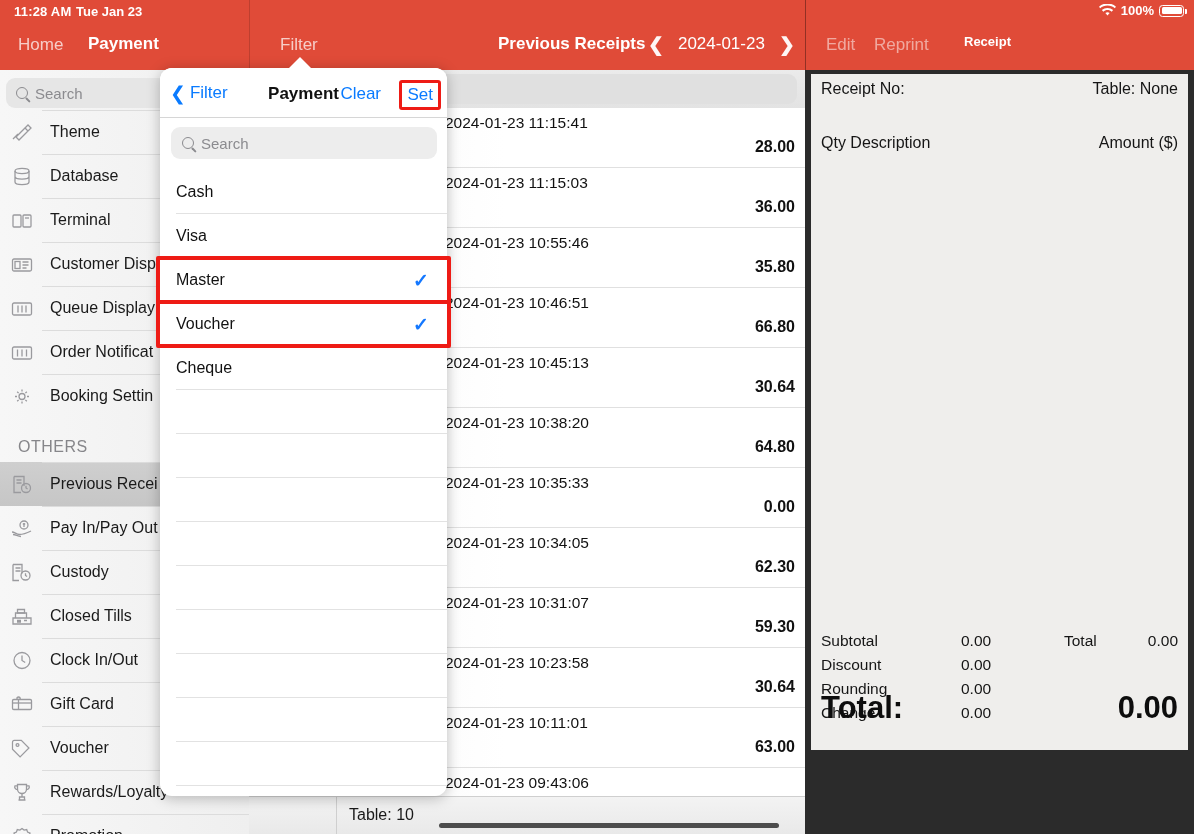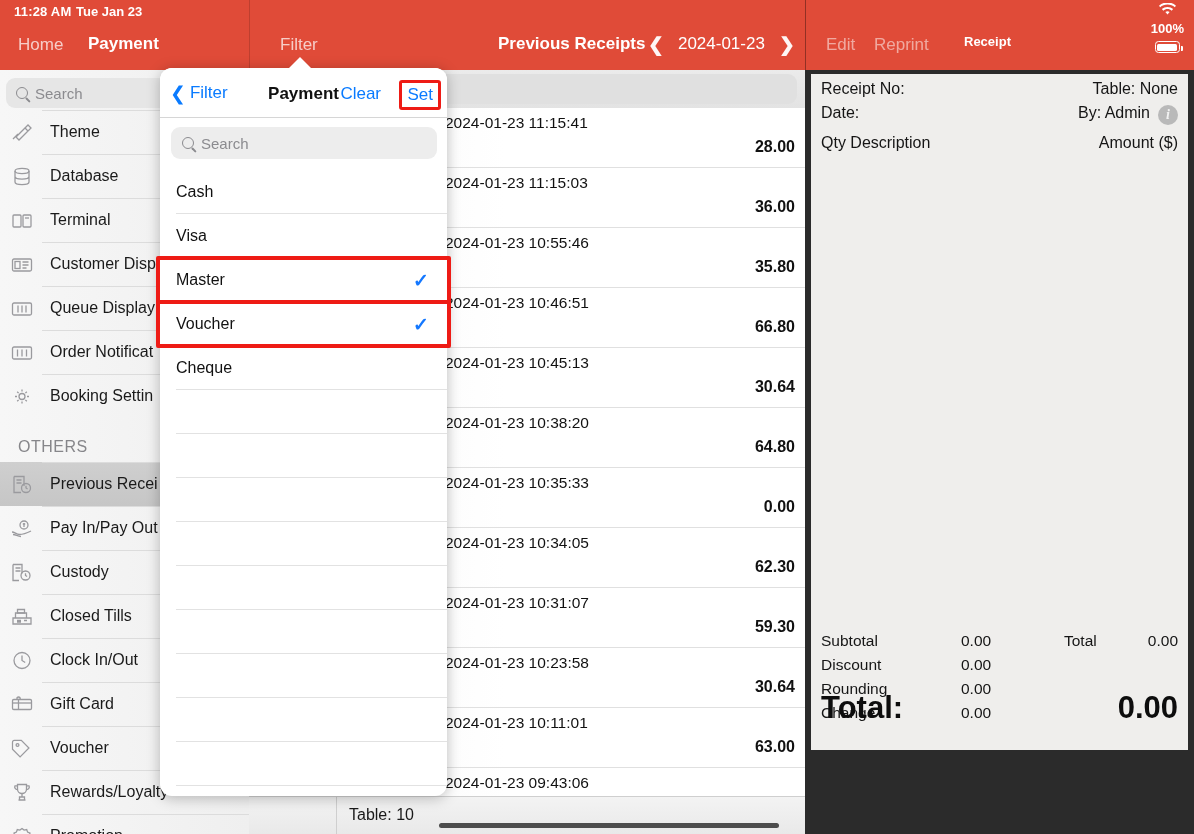--- a/index.html
+++ b/index.html
@@ -11,21 +11,21 @@
   }
   .screen { position:relative; width:1194px; height:834px; overflow:hidden; background:#a3a3a3; }
 
   
   .topbar { position:absolute; left:0; top:0; width:1194px; height:70px; background:#E04B38; }
   .seg-divider { position:absolute; top:0; width:1px; height:70px; background:rgba(0,0,0,0.15); }
 
   .statusbar { position:absolute; left:0; top:0; width:1194px; height:24px; }
   .status-time { position:absolute; left:14px; top:4px; font-size:13px; font-weight:bold; color:#fff; letter-spacing:0.2px; }
   .status-date { position:absolute; left:76px; top:4px; font-size:13px; font-weight:bold; color:#fff; }
-  .status-right { position:absolute; right:10px; top:3px; display:flex; align-items:center; gap:5px;flex-direction:column; }
+  .status-right { position:absolute; right:10px; top:3px; display:flex; align-items:center; gap:5px; }
   .status-batt-pct { font-size:13px; font-weight:bold; color:#fff; }
   .batt { width:25px; height:12px; border:1.6px solid #fff; border-radius:3.5px; position:relative; }
   .batt::after { content:""; position:absolute; right:-4px; top:3.5px; width:2px; height:5px; background:#fff; border-radius:0 1px 1px 0; }
   .batt-fill { position:absolute; left:1.5px; top:1.5px; bottom:1.5px; right:1.5px; background:#fff; border-radius:1.5px; }
 
   .navrow { position:absolute; left:0; top:24px; width:1194px; height:46px; }
   .nav-home { position:absolute; left:18px; top:11px; font-size:17px; color:rgba(255,255,255,0.72); }
   .nav-settings { position:absolute; left:88px; top:10px; font-size:17px; font-weight:bold; color:#fff; }
   .nav-filter { position:absolute; left:280px; top:11px; font-size:17px; color:rgba(255,255,255,0.72); }
   .nav-title { position:absolute; left:458px; top:10px; font-size:17px; font-weight:bold; color:#fff;margin-left:40px; }
@@ -440,25 +440,20 @@
   <div class="hlbox" id="hl-master" style="left: 156px; top: 256px; width: 295px; height: 48px;"></div>
   <div class="hlbox" id="hl-voucher" style="left: 156px; top: 300px; width: 295px; height: 48px;"></div>
 
   <div class="rightcol">
     <div class="paper">
       <div class="hdr">
         <div class="hline">
           <span class="hl-left">Receipt No:</span>
           <span class="hl-right">Table: None</span>
         </div>
-        <div class="hline">
-          <span class="hl-left">Date:</span>
-          <span class="hl-right withinfo">By: Admin</span>
-          <span class="info-badge">i</span>
-        </div>
       </div>
       <div class="colhdr">
         <span class="l">Qty  Description</span>
         <span class="r">Amount ($)</span>
       </div>
       <div class="totals" id="receipt-totals">
           <div class="trow">
             <span class="tl">Subtotal</span>
             <span class="tv">0.00</span>
             <span class="tl2">Total</span>

